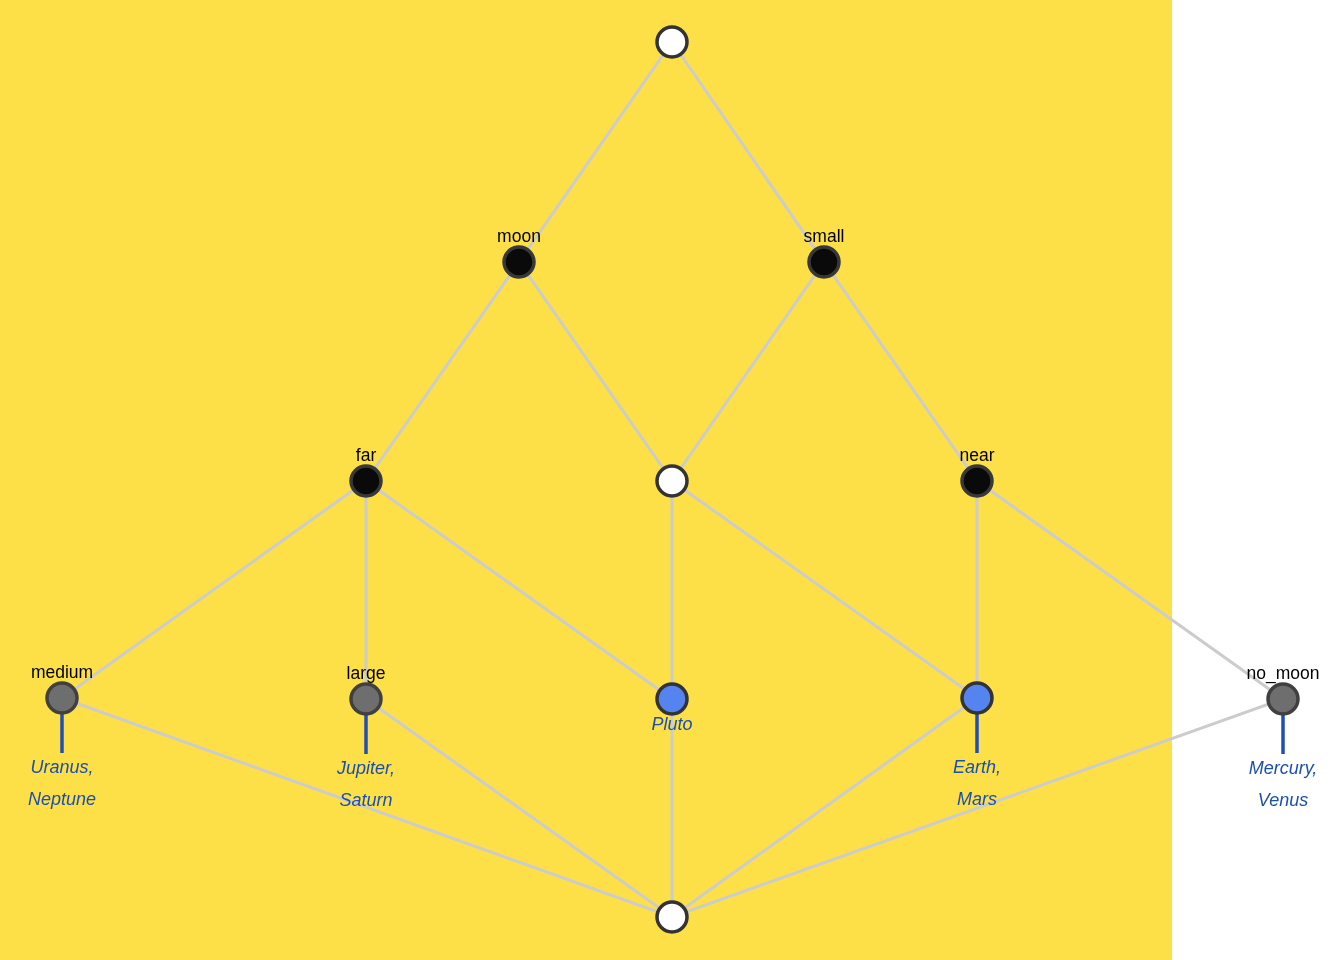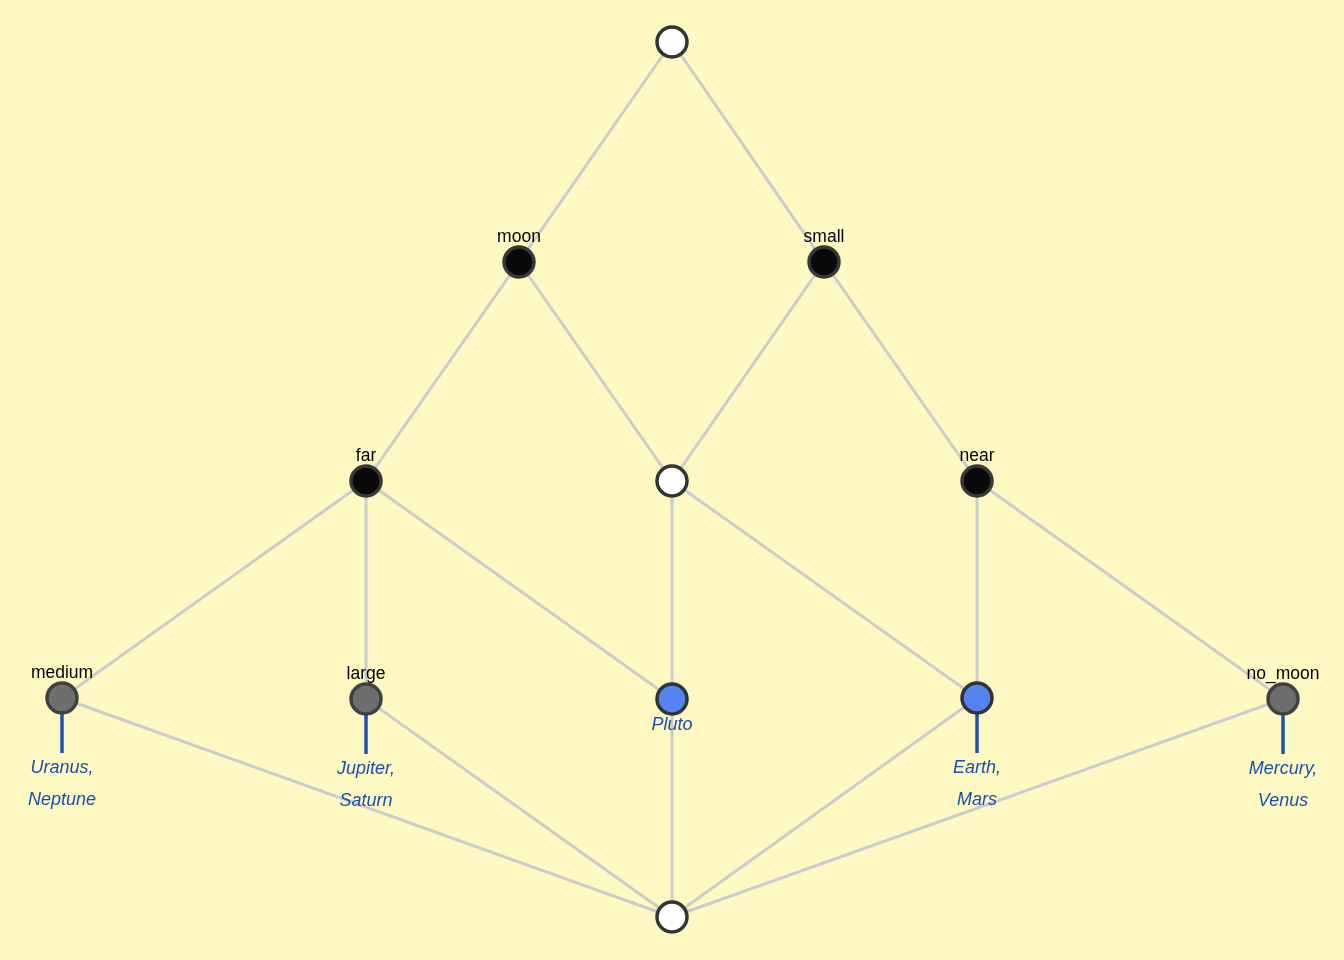--- a/index.html
+++ b/index.html
@@ -6,23 +6,23 @@
     margin: 0;
     padding: 0;
     background: #ffffff;
     width: 1344px;
     height: 960px;
     overflow: hidden;
     font-family: "Liberation Sans", sans-serif;
   }
   .canvas {
     position: relative;
-    width: 1344px;
+    width: 1172px;
     height: 960px;
-    background: #fef9c3;
+    background: #fde047;
   }
   svg { display: block; }
   .attr-label {
     font-family: "Liberation Sans", sans-serif;
     font-size: 17.5px;
     font-style: normal;
     font-weight: 400;
   }
   .obj-label {
     font-family: "Liberation Sans", sans-serif;

